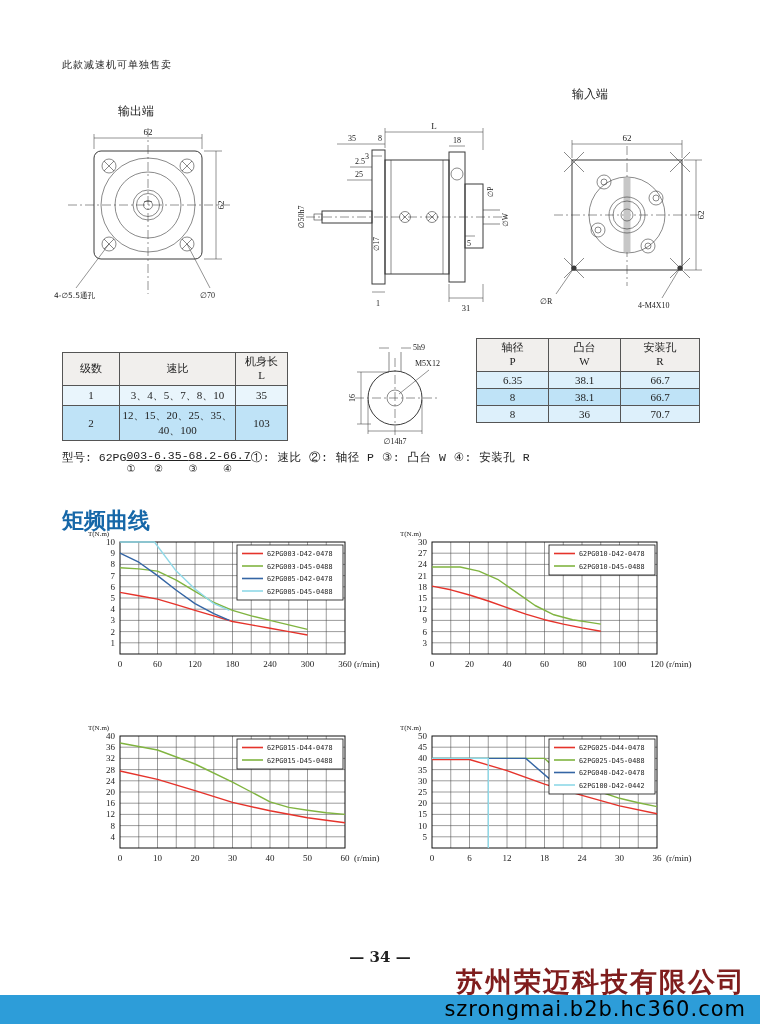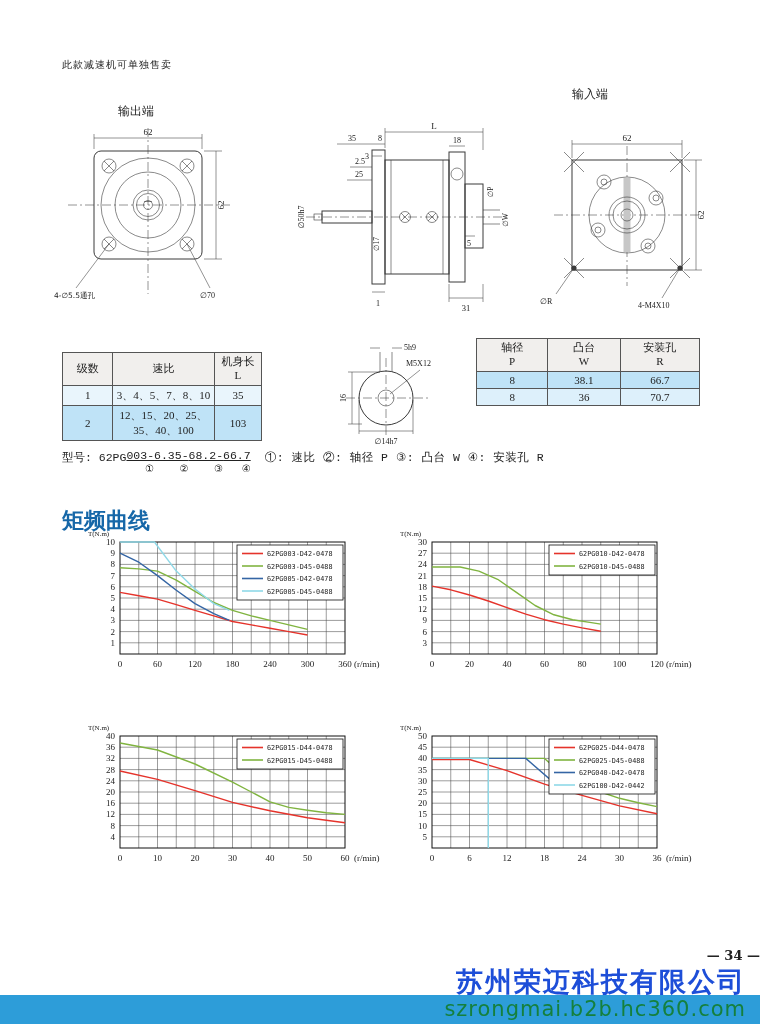--- a/index.html
+++ b/index.html
@@ -15,28 +15,28 @@
   .note{font-size:10px;letter-spacing:1px;font-family:Liberation Sans, sans-serif}
   .view-title{font-size:12px;font-family:Liberation Sans, sans-serif}
   .sec-title{font-size:22px;font-weight:bold;color:var(--section-title,#1667a8)}
   table.spec{border-collapse:collapse;font-family:"Liberation Serif",serif;font-size:11px;text-align:center}
   table.spec th,table.spec td{border:1px solid #555;padding:2px 2px}
   table.spec th{background:#f1efed;font-weight:normal;white-space:pre-line;line-height:1.25}
   table.spec tr.rl td{background:var(--table-row-light,#ddf0fb)}
   table.spec tr.rd td{background:var(--table-row-dark,#bfe3f7)}
   table.spec tr.rm td{background:#e9f5fc}
   .model-line{font-family:Liberation Mono, monospace;font-size:11.5px;display:flex;align-items:flex-start}
-  .model-seg{display:inline-flex;flex-direction:column;align-items:flex-end;line-height:1.1}
+  .model-seg{display:inline-flex;flex-direction:column;align-items:flex-start;line-height:1.1}
   .model-seg .t{text-decoration:underline}
   .model-seg .n{font-size:10px;margin-top:1px}
-  .model-note{margin-left:14px;letter-spacing:.5px}
-  .pagenum{width:100%;text-align:right;font-family:"DejaVu Serif",serif;font-size:13px;font-weight:bold}
-  .wm-company{right:14px;bottom:24px;font-size:27px;font-weight:bold;color:#1d4ed8;letter-spacing:2px}
+  .model-note{letter-spacing:.5px}
+  .pagenum{width:100%;text-align:center;font-family:"DejaVu Serif",serif;font-size:15px;font-weight:bold}
+  .wm-company{right:14px;bottom:24px;font-size:27px;font-weight:bold;color:#7f1d1d;letter-spacing:2px}
   .footer-bar{left:0;bottom:0;width:760px;height:29px;background:var(--footer-bar,#2d9dd9)}
-  .wm-url{right:14px;bottom:3px;font-size:21px;color:#15803d;letter-spacing:1px}
+  .wm-url{right:14px;bottom:3px;font-size:21px;color:#000000;letter-spacing:1px}
   .chart-box svg{display:block}
 </style>
 </head>
 <body>
 
 <div class="abs note" style="left:62px;top:58px">此款减速机可单独售卖</div>
 
 <div class="abs view-title" style="left:118px;top:103px">输出端</div>
 <div class="abs view-title" style="left:572px;top:86px">输入端</div>
 
@@ -173,21 +173,21 @@
       <line class="dim" x1="152" y1="152" x2="170" y2="152"></line>
   <line class="dim" x1="164" y1="42" x2="164" y2="152"></line>
   <text transform="rotate(-90 172 97)" x="172" y="97" font-size="9" text-anchor="middle">62</text>
   <line class="dim" x1="42" y1="150" x2="24" y2="176"></line>
   <text x="8" y="186" font-size="8">∅R</text>
   <line class="dim" x1="148" y1="150" x2="130" y2="180"></line>
   <text x="106" y="190" font-size="8">4-M4X10</text>
 </svg>
 </div>
 
-<div class="abs" style="left:322px;top:334px">
+<div class="abs" style="left:331px;top:334px">
 <svg width="138" height="116">
   <line class="cl" x1="64" y1="24" x2="64" y2="104"></line>
   <line class="cl" x1="24" y1="64" x2="106" y2="64"></line>
   <circle class="ln" cx="64" cy="64" r="27"></circle>
   <circle class="tn" cx="64" cy="64" r="8"></circle>
   <line class="tn" x1="58" y1="38" x2="58" y2="18"></line>
   <line class="tn" x1="70" y1="38" x2="70" y2="18"></line>
   <line class="dim" x1="48" y1="14" x2="58" y2="14"></line>
       <line class="dim" x1="70" y1="14" x2="80" y2="14"></line>
   <text x="82" y="16" font-size="8">5h9</text>
@@ -197,21 +197,21 @@
       <line class="dim" x1="26" y1="38" x2="58" y2="38"></line>
       <line class="dim" x1="26" y1="90" x2="40" y2="90"></line>
   <text transform="rotate(-90 24 64)" x="24" y="64" font-size="8" text-anchor="middle">16</text>
   <line class="dim" x1="37" y1="66" x2="37" y2="100"></line>
       <line class="dim" x1="91" y1="66" x2="91" y2="100"></line>
   <line class="dim" x1="37" y1="97" x2="91" y2="97"></line>
   <text x="64" y="110" font-size="8" text-anchor="middle">∅14h7</text>
 </svg>
 </div>
 
-<table class="abs spec" style="left:62px;top:352px;width:200px">
+<table class="abs spec" style="left:62px;top:352px;width:226px">
   <tbody>
       <tr>
     <th style="width:56px">级数</th>
     <th style="width:120px">速比</th>
     <th style="width:50px">机身长
 L</th>
   </tr>
   <tr class="rm">
     <td>1</td>
     <td>3、4、5、7、8、10</td>
@@ -227,20 +227,25 @@
 
 <table class="abs spec" style="left:476px;top:338px;width:224px">
   <tbody>
       <tr>
     <th style="width:74px">轴径
 P</th>
     <th style="width:74px">凸台
 W</th>
     <th style="width:82px">安装孔
 R</th>
+  </tr>
+  <tr class="rl">
+    <td>6.35</td>
+    <td>38.1</td>
+    <td>66.7</td>
   </tr>
   <tr class="rd">
     <td>8</td>
     <td>38.1</td>
     <td>66.7</td>
   </tr>
   <tr class="rl">
     <td>8</td>
     <td>36</td>
     <td>70.7</td>

